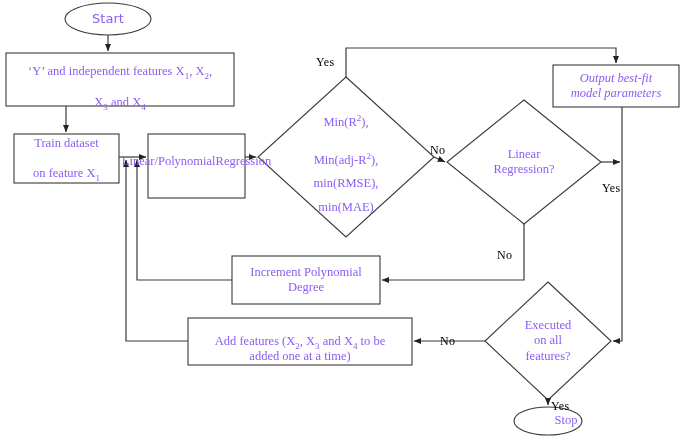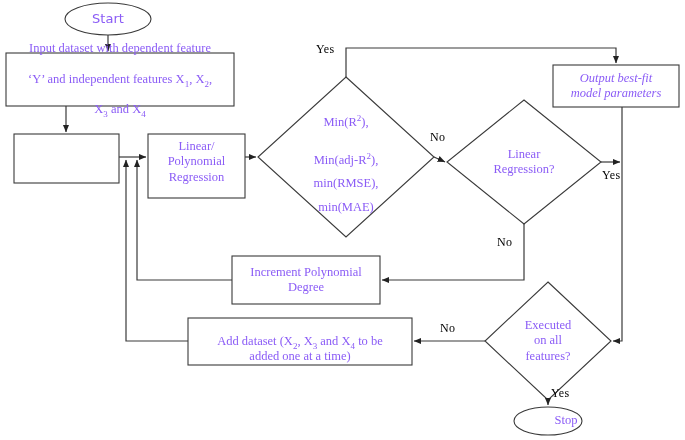--- a/index.html
+++ b/index.html
@@ -39,20 +39,21 @@
     font-size: 13px;
   }
   .t-body { font-size: 12.5px; }
   .edge-label {
     position: absolute;
     color: #000000;
     font-family: "Liberation Serif", "DejaVu Serif", serif;
     font-size: 12px;
     letter-spacing: 0.4px;
     pointer-events: none;
+    margin-top: 13px;
   }
   .box-shape { stroke: #3a3a3a; stroke-width: 1.1; fill: #ffffff; }
   .conn { stroke: #3a3a3a; stroke-width: 1.2; fill: none; }
   sup { font-size: 0.72em; vertical-align: super; line-height: 0; }
   sub { font-size: 0.72em; vertical-align: sub; line-height: 0; }
 </style>
 </head>
 <body>
 
 <div id="canvas">
@@ -109,31 +110,36 @@
     <path class="conn" d="M485,341 L414,341" marker-end="url(#arrow)"></path>
 
     <path class="conn" d="M188,341 L126,341 L126,160" marker-end="url(#arrow)"></path>
 
     <path class="conn" d="M548,400 L548,405" marker-end="url(#arrow)"></path>
   </svg>
 
   <div class="node-text t-start" style="left:65px; top:6px; width:86px; height:26px;">Start</div>
 
   <div class="node-text t-body" style="left:8px; top:55px; width:224px; height:49px; flex-direction:column;">
-    <span>Input dataset with dependent feature</span>
     <span>
       <span>‘Y’ and independent features X</span><sub>1</sub><span>, X</span><sub>2</sub><span>,</span>
     </span>
     <span>
       <span>X</span><sub>3</sub><span> and X</span><sub>4</sub>
     </span>
   </div>
 
+  <div class="node-text t-body" style="left:16px; top:136px; width:101px; height:45px; flex-direction:column;">
+    <span>Train dataset</span>
+    <span>
+      <span>on feature X</span><sub>1</sub>
+    </span>
+  </div>
 
-  <div class="node-text t-body" style="left:150px; top:136px; width:93px; height:52px; flex-direction:column;">
+  <div class="node-text t-body" style="left:150px; top:136px; width:93px; height:52px; flex-direction:row;">
     <span>Linear/</span>
     <span>Polynomial</span>
     <span>Regression</span>
   </div>
 
   <div class="node-text t-body" style="left:288px; top:114px; width:116px; height:86px; flex-direction:column;gap:8px;">
     <span>
       <span>Min(R</span><sup>2</sup><span>),</span>
     </span>
     <span>
@@ -153,21 +159,21 @@
     <span>model parameters</span>
   </div>
 
   <div class="node-text t-body" style="left:234px; top:258px; width:144px; height:44px; flex-direction:column;">
     <span>Increment Polynomial</span>
     <span>Degree</span>
   </div>
 
   <div class="node-text t-body" style="left:190px; top:320px; width:220px; height:43px; flex-direction:column;">
     <span>
-      <span>Add dataset (X</span><sub>2</sub><span>, X</span><sub>3</sub><span> and X</span><sub>4</sub><span> to be</span>
+      <span>Add features (X</span><sub>2</sub><span>, X</span><sub>3</sub><span> and X</span><sub>4</sub><span> to be</span>
     </span>
     <span>added one at a time)</span>
   </div>
 
   <div class="node-text t-body" style="left:500px; top:308px; width:96px; height:66px; flex-direction:column;">
     <span>Executed</span>
     <span>on all</span>
     <span>features?</span>
   </div>
 

